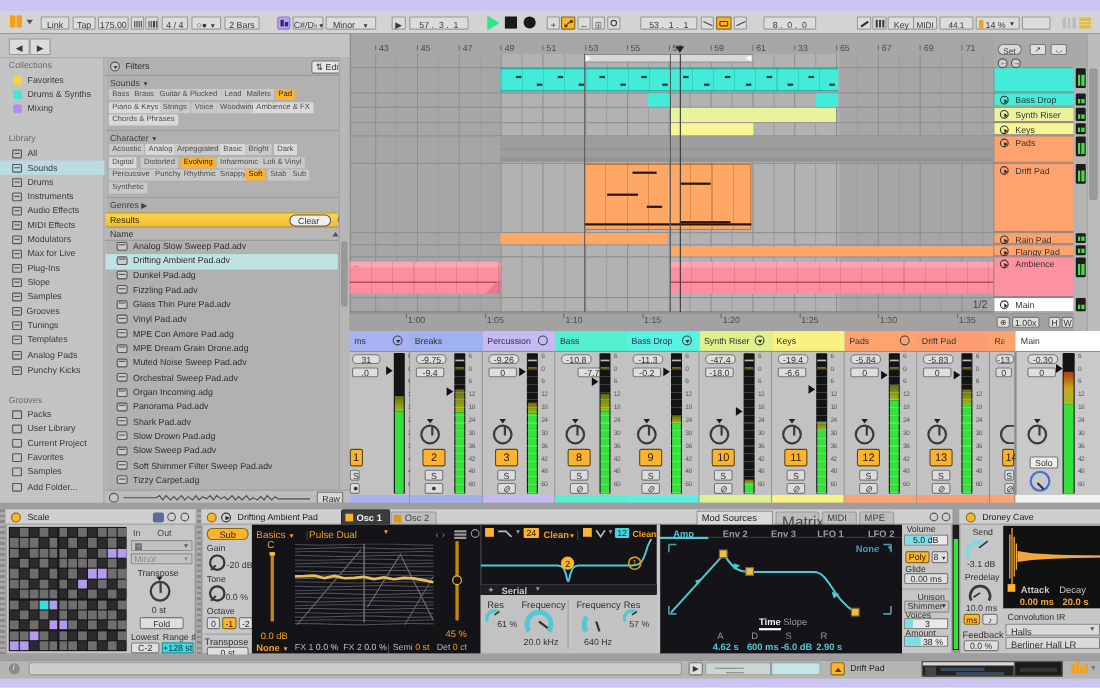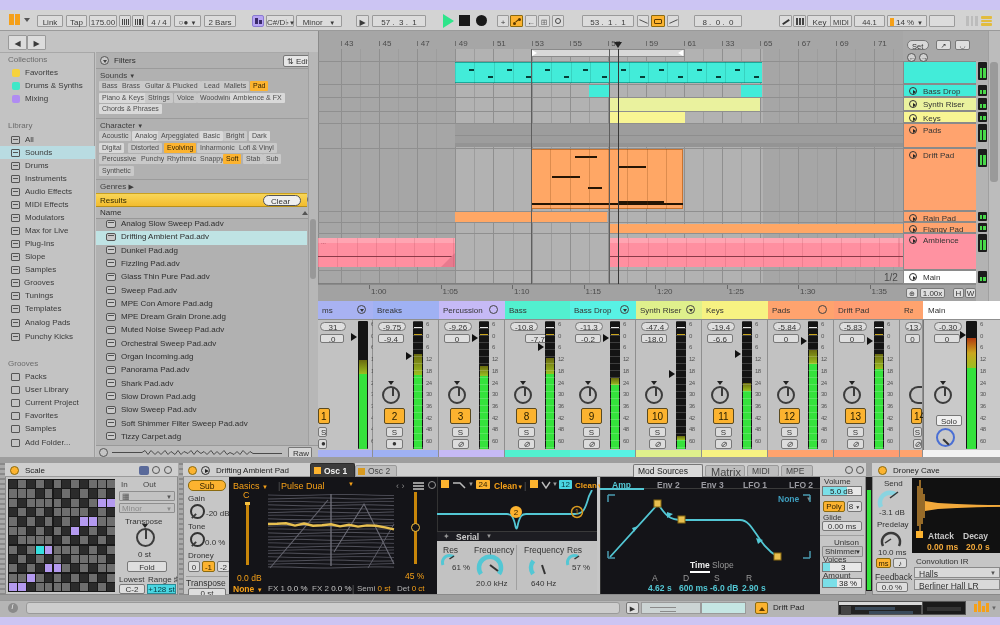--- a/index.html
+++ b/index.html
@@ -268,21 +268,21 @@
       <div style="position:absolute;left:1px;top:1.5px;width:6px;height:1px;background:#555"></div>
     </div>
 <div class="fr" style="left:121px;top:258.90000000000003px">Fizzling Pad.adv</div>
 <div class="ficon" style="left:106px;top:272.70000000000005px">
       <div style="position:absolute;left:1px;top:1.5px;width:6px;height:1px;background:#555"></div>
     </div>
 <div class="fr" style="left:121px;top:272.20000000000005px">Glass Thin Pure Pad.adv</div>
 <div class="ficon" style="left:106px;top:286.00000000000006px">
       <div style="position:absolute;left:1px;top:1.5px;width:6px;height:1px;background:#555"></div>
     </div>
-<div class="fr" style="left:121px;top:285.50000000000006px">Sweep Pad.adv</div>
+<div class="fr" style="left:121px;top:285.50000000000006px">Vinyl Pad.adv</div>
 <div class="ficon" style="left:106px;top:299.30000000000007px">
       <div style="position:absolute;left:1px;top:1.5px;width:6px;height:1px;background:#555"></div>
     </div>
 <div class="fr" style="left:121px;top:298.80000000000007px">MPE Con Amore Pad.adg</div>
 <div class="ficon" style="left:106px;top:312.6000000000001px">
       <div style="position:absolute;left:1px;top:1.5px;width:6px;height:1px;background:#555"></div>
     </div>
 <div class="fr" style="left:121px;top:312.1000000000001px">MPE Dream Grain Drone.adg</div>
 <div class="ficon" style="left:106px;top:325.9000000000001px">
       <div style="position:absolute;left:1px;top:1.5px;width:6px;height:1px;background:#555"></div>
@@ -958,37 +958,37 @@
 <div class="tx" style="left:216px;top:466px;color:#222">Drifting Ambient Pad</div>
 <div class="a" style="left:310px;top:463px;width:45px;height:14px;background:#3c3c3c;border:1px solid #2a2a2a;border-bottom:0;border-radius:2px 2px 0 0"></div>
 <div class="a" style="left:314px;top:467px;width:7px;height:7px;background:#fcb32f"></div>
 <div class="tx" style="left:324px;top:466px;font-size:8.5px;color:#f2f2f2;font-weight:bold">Osc 1</div>
 <div class="a" style="left:355px;top:465px;width:42px;height:12px;background:#bdbdbd;border:1px solid #9a9a9a;border-radius:2px 2px 0 0"></div>
 <div class="a" style="left:358px;top:468px;width:7px;height:7px;background:#d89a20"></div>
 <div class="tx" style="left:368px;top:466px;font-size:8.5px;color:#444">Osc 2</div>
 <div class="a" style="left:633px;top:464px;width:70px;height:13px;background:#d9d9d9;border:1px solid #777;border-bottom:0;border-radius:2px 2px 0 0"></div>
 <div class="tx" style="left:638px;top:466px;font-size:8.5px;color:#222">Mod Sources</div>
 <div class="a" style="left:705px;top:465px;width:40px;height:12px;background:#bdbdbd;border:1px solid #9a9a9a;border-radius:2px"></div>
-<div class="tx" style="left:711px;top:466px;font-size:11px;color:#444">Matrix</div>
+<div class="tx" style="left:711px;top:466px;font-size:14px;color:#444">Matrix</div>
 <div class="a" style="left:747px;top:465px;width:32px;height:12px;background:#bdbdbd;border:1px solid #9a9a9a;border-radius:2px"></div>
 <div class="tx" style="left:752px;top:466px;font-size:8.5px;color:#444">MIDI</div>
 <div class="a" style="left:781px;top:465px;width:32px;height:12px;background:#bdbdbd;border:1px solid #9a9a9a;border-radius:2px"></div>
 <div class="tx" style="left:786px;top:466px;font-size:8.5px;color:#444">MPE</div>
 <div class="crc" style="left:845px;top:466px;width:8px;height:8px"></div>
 <div class="crc" style="left:856px;top:466px;width:8px;height:8px"></div>
 <div class="a" style="left:188px;top:480px;width:38px;height:11px;background:#fcb32f;border:1px solid #8a6a10;border-radius:5px;font-size:8.5px;text-align:center;line-height:10px;color:#332200">Sub</div>
 <div class="tx" style="left:188px;top:494px;color:#333">Gain</div>
 <div class="knob" style="left:190px;top:504px;width:15px;height:15px;border-color:#333"></div>
 <div class="kn-t" style="left:193px;top:513px;height:6px;transform:rotate(45deg)"></div>
 <div class="tx" style="left:206px;top:509px;font-size:8px;color:#333">-20 dB</div>
 <div class="tx" style="left:188px;top:522px;color:#333">Tone</div>
 <div class="knob" style="left:190px;top:532px;width:15px;height:15px;border-color:#333"></div>
 <div class="kn-t" style="left:193px;top:541px;height:6px;transform:rotate(45deg)"></div>
 <div class="tx" style="left:205px;top:538px;font-size:8px;color:#333">0.0 %</div>
-<div class="tx" style="left:188px;top:551px;color:#333">Droney</div>
+<div class="tx" style="left:188px;top:551px;color:#333">Octave</div>
 <div class="gb" style="left:188px;top:561px;width:12px;height:11px;line-height:11px">0</div>
 <div class="a" style="left:202px;top:561px;width:13px;height:11px;background:#fcb32f;border:1px solid #8a6a10;border-radius:2px;font-size:8px;text-align:center;line-height:11px;color:#332200">-1</div>
 <div class="gb" style="left:217px;top:561px;width:13px;height:11px;line-height:11px">-2</div>
 <div class="sep" style="left:186px;top:576px;width:42px;height:1px;background:#a0a0a0"></div>
 <div class="tx" style="left:186px;top:578px;font-size:8.5px;color:#333">Transpose</div>
 <div class="gb" style="left:188px;top:588px;width:38px;height:10px;line-height:10px">0 st</div>
 <div class="a" style="left:229px;top:477px;width:208px;height:117px;background:#141418"></div>
 <div class="dtx" style="left:233px;top:481px;color:#f5a018">Basics <span style="font-size:6px">▼</span></div>
 <div class="dtx" style="left:278px;top:481px;color:#555">|</div>
 <div class="dtx" style="left:281px;top:481px;color:#f5a018">Pulse Dual</div>
@@ -1177,21 +1177,21 @@
 <line x1="6" y1="8" x2="6" y2="48"></line>
         <line x1="8" y1="2" x2="8" y2="54"></line>
         <line x1="10" y1="10" x2="10" y2="46"></line>
 <line x1="12" y1="16" x2="12" y2="40"></line>
       </g>
 <polygon points="13,23 26,25 45,26 65,26.8 88,27.2 88,28.8 65,29.2 45,30 26,31 13,33" fill="#f2a93b"></polygon>
 <rect x="13" y="27" width="75" height="1.6" fill="#f2a93b"></rect>
 </svg>
 <div class="a" style="left:916px;top:531px;width:7px;height:7px;background:#fcb32f"></div>
 <div class="dtx" style="left:928px;top:531px;color:#c8c8c8;font-weight:bold;font-size:8.5px">Attack</div>
-<div class="dtx" style="left:963px;top:531px;color:#c8c8c8;font-weight:bold;font-size:8.5px">Decay</div>
+<div class="dtx" style="left:963px;top:531px;color:#c8c8c8;font-weight:normal;font-size:8.5px">Decay</div>
 <div class="dtx" style="left:927px;top:542px;color:#f2a93b;font-weight:bold;font-size:8.5px">0.00 ms</div>
 <div class="dtx" style="left:966px;top:542px;color:#f2a93b;font-weight:bold;font-size:8.5px">20.0 s</div>
 <div class="tx" style="left:916px;top:557px;color:#333">Convolution IR</div>
 <div class="a" style="left:914px;top:567px;width:86px;height:11px;background:#d9d9d9;border:1px solid #8a8a8a">
       <span style="position:absolute;left:4px;top:1px;font-size:8.5px;color:#333">Halls</span>
       <span style="position:absolute;right:3px;top:2px;font-size:6px;color:#555">▼</span>
     </div>
 <div class="a" style="left:914px;top:579px;width:86px;height:11px;background:#d9d9d9;border:1px solid #8a8a8a">
       <span style="position:absolute;left:4px;top:1px;font-size:8.5px;color:#333">Berliner Hall LR</span>
     </div>

